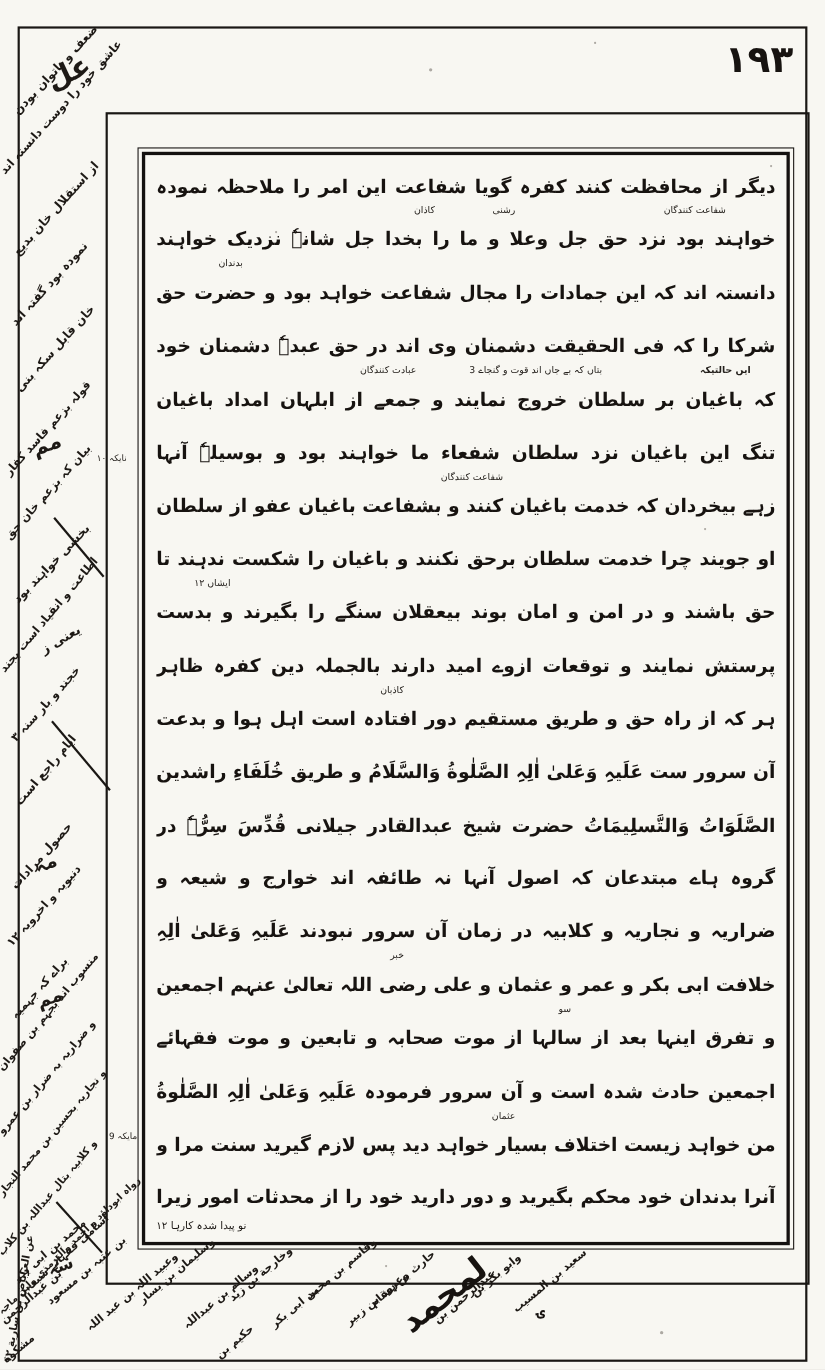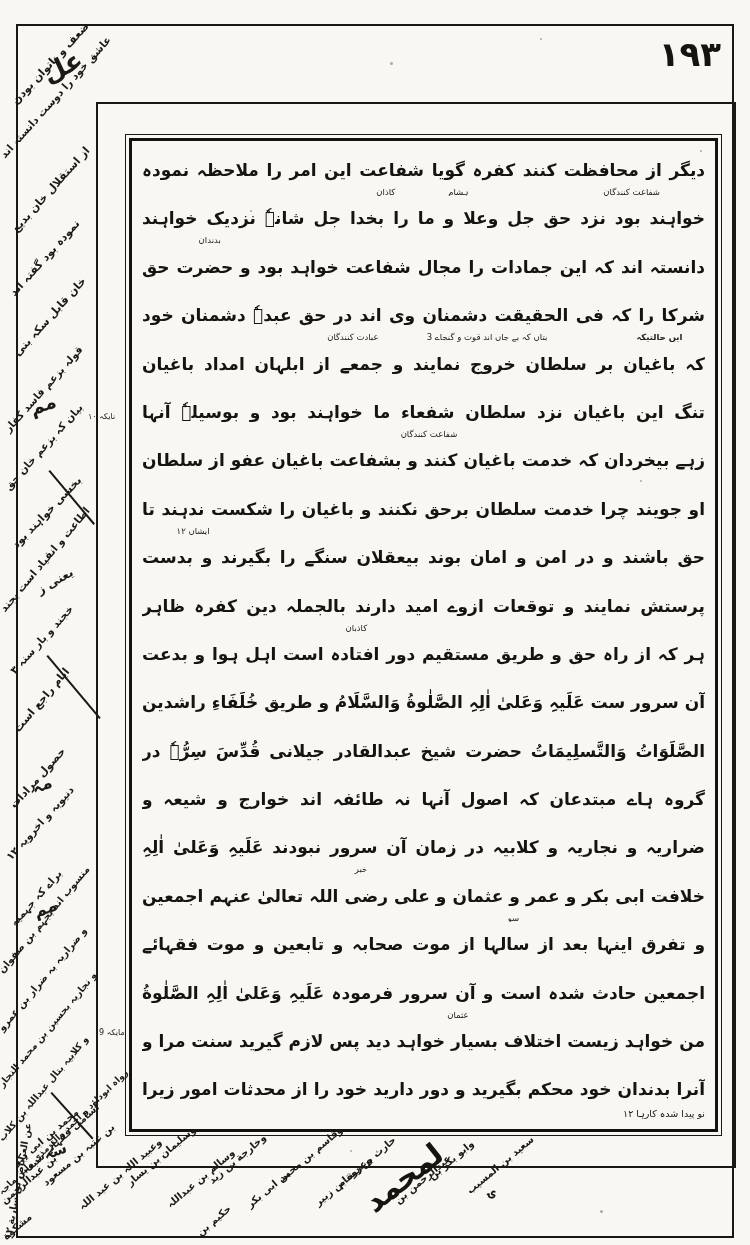--- a/index.html
+++ b/index.html
@@ -21,21 +21,21 @@
   .text-line{
     position:relative;height:48.4px;line-height:44px;overflow:hidden;
     direction:rtl;text-align:justify;text-align-last:justify;
     font-size:17px;font-weight:600;letter-spacing:-0.2px;
   }
   .gloss{
     position:absolute;top:39px;font-size:8.5px;font-weight:400;line-height:10px;
     white-space:nowrap;direction:rtl;color:#24201c;
   }
   .bottom-gloss{
-    text-align:right;direction:rtl;font-size:9.5px;margin-top:-8px;font-weight:500;
+    text-align:left;direction:rtl;font-size:9.5px;margin-top:-8px;font-weight:500;
   }
   
   .page-number{
     position:absolute;left:655px;top:34px;width:70px;text-align:center;
     font-size:34px;font-weight:700;direction:rtl;
   }
   
   .margin-note,.bottom-name{
     position:absolute;white-space:nowrap;direction:rtl;
     color:#1d1915;transform-origin:0 50%;
@@ -62,21 +62,21 @@
 <div class="page">
 
   <div class="frame-outer"></div>
   <div class="frame-mid"></div>
 
   <div class="page-number">۱۹۳</div>
 
   <div class="textbox-outer">
     <div class="textbox-inner">
       <div class="text-area" id="text-lines">
-          <div class="text-line"><span>دیگر از محافظت کنند کفرہ گویا شفاعت این امر را ملاحظہ نمودہ میگویند کہ این آلہہ شفعائے ما</span><span class="gloss" style="right: 55%;">کاذان</span><span class="gloss" style="right: 42%;">ہشام</span><span class="gloss" style="right: 8%;">شفاعت کنندگان</span></div>
+          <div class="text-line"><span>دیگر از محافظت کنند کفرہ گویا شفاعت این امر را ملاحظہ نمودہ میگویند کہ این آلہہ شفعائے ما</span><span class="gloss" style="right: 55%;">کاذان</span><span class="gloss" style="right: 42%;">رشنی</span><span class="gloss" style="right: 8%;">شفاعت کنندگان</span></div>
           <div class="text-line"><span>خواہند بود نزد حق جل وعلا و ما را بخدا جل شانہٗ نزدیک خواہند ساخت بے عقلاں اند از کجا</span><span class="gloss" style="right: 86%;">بدندان</span></div>
           <div class="text-line"><span>دانستہ اند کہ این جمادات را مجال شفاعت خواہد بود و حضرت حق سبحانہٗ و تعالیٰ شفاعت</span></div>
           <div class="text-line"><span>شرکا را کہ فی الحقیقت دشمنان وی اند در حق عبدہٗ دشمنان خود قبول خواہد کرد و در رنگ آنست</span><span class="gloss" style="right: 58%;">عبادت کنندگان</span><span class="gloss" style="right: 28%;">بتاں کہ بے جاں اند قوت و گنجاے 3</span><span class="gloss" style="right: 4%; font-weight: bold;">ایں حالتیکہ</span></div>
           <div class="text-line"><span>کہ باغیان بر سلطان خروج نمایند و جمعے از ابلہان امداد باغیان نمایند بزعم فاسد آنکہ در وقت</span></div>
           <div class="text-line"><span>تنگ این باغیان نزد سلطان شفعاء ما خواہند بود و بوسیلہٗ آنہا تقرب سلطان خواہیم یافت</span><span class="gloss" style="right: 44%;">شفاعت کنندگان</span></div>
           <div class="text-line"><span>زہے بیخردان کہ خدمت باغیان کنند و بشفاعت باغیان عفو از سلطان خواہند و تقرب</span></div>
           <div class="text-line"><span>او جویند چرا خدمت سلطان برحق نکنند و باغیان را شکست ندہند تا از اہل قرب و از اہل</span><span class="gloss" style="right: 88%;">ایشاں ۱۲</span></div>
           <div class="text-line"><span>حق باشند و در امن و امان بوند بیعقلان سنگے را بگیرند و بدست خود بتراشند و سالہا آنرا</span></div>
           <div class="text-line"><span>پرستش نمایند و توقعات ازوے امید دارند بالجملہ دین کفرہ ظاہر البطلان ست و از مسلمانان</span><span class="gloss" style="right: 60%;">کاذبان</span></div>
           <div class="text-line"><span>ہر کہ از راہ حق و طریق مستقیم دور افتادہ است اہل ہوا و بدعت ست و آن طریق مستقیم طریق</span></div>

